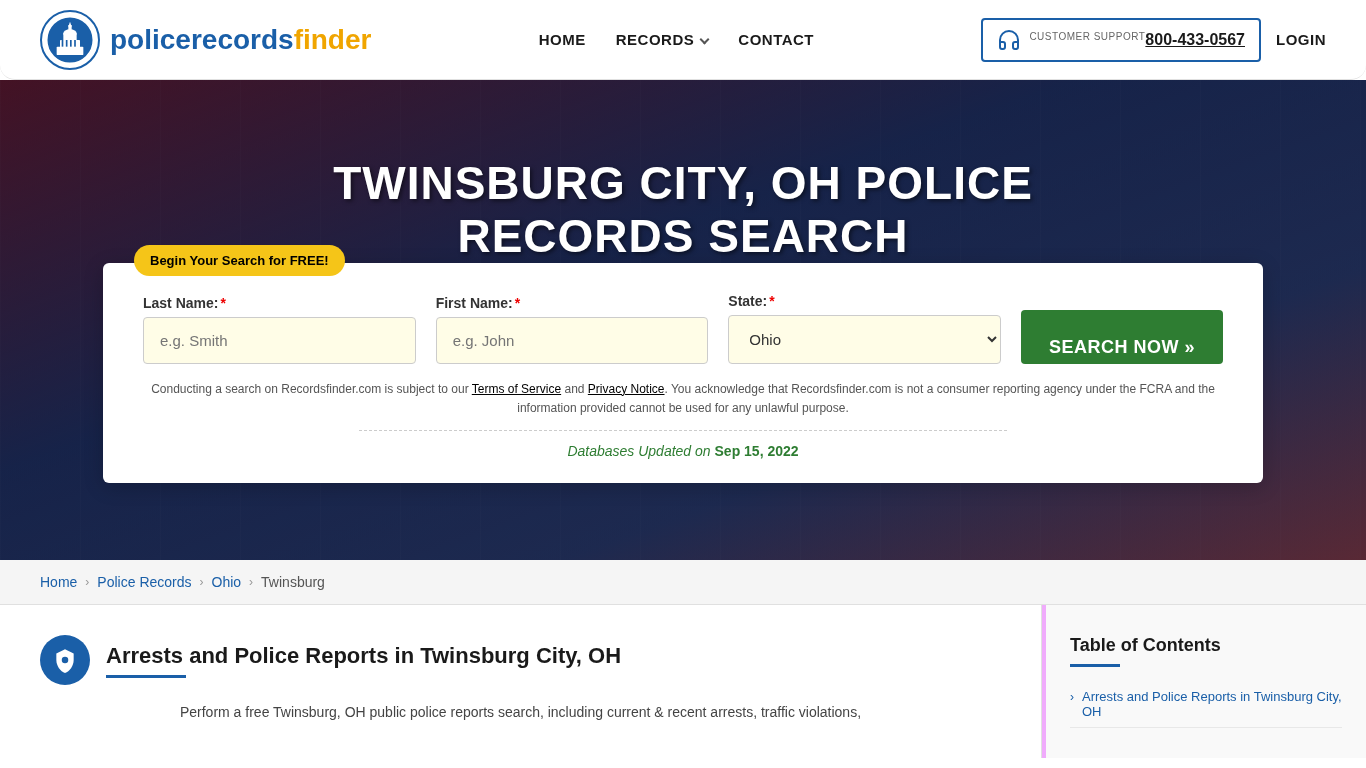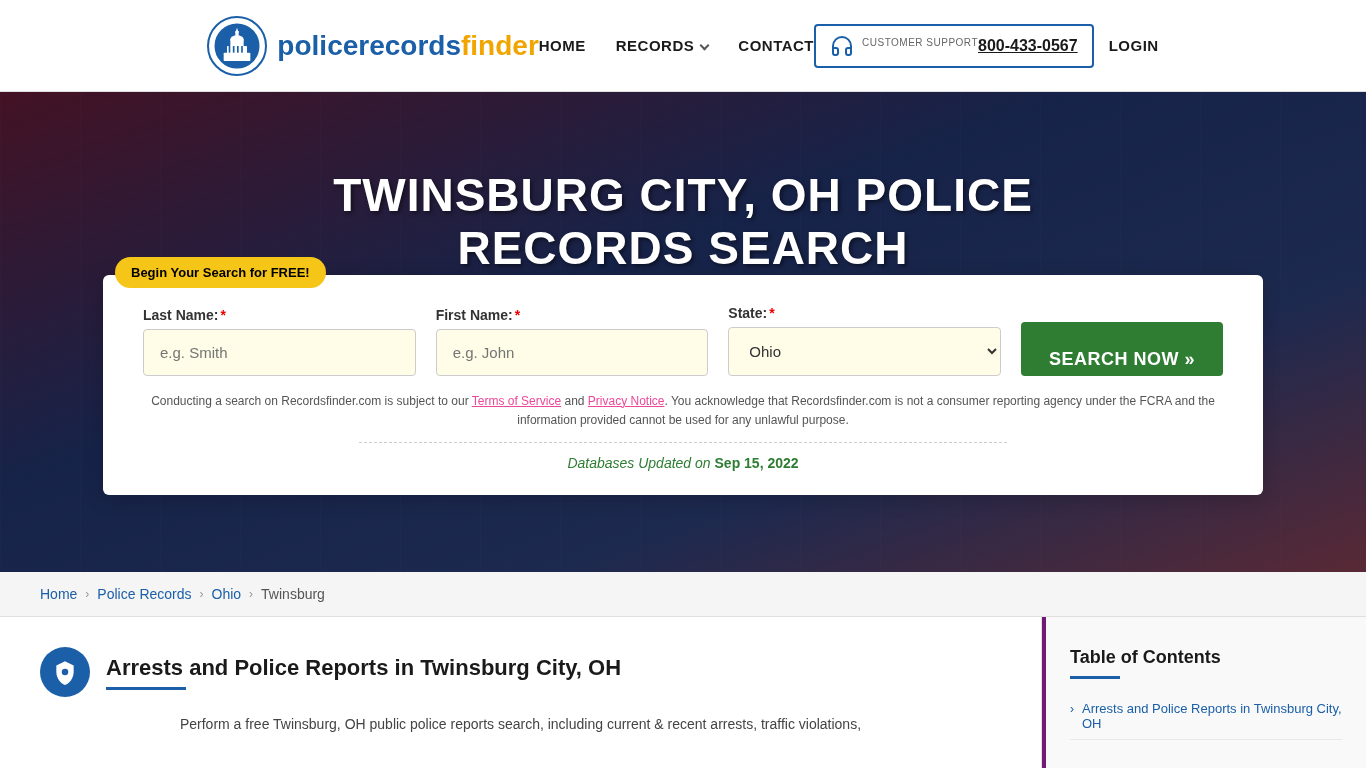--- a/index.html
+++ b/index.html
@@ -2,25 +2,26 @@
 <html><head>
   <meta charset="utf-8">
   <style>
     * { margin: 0; padding: 0; box-sizing: border-box; }
     body { font-family: Arial, sans-serif; font-size: 14px; color: #333; background: #fff; width: 1366px; }
 
     
     .header {
       display: flex;
       align-items: center;
-      justify-content: center;
+      justify-content: space-between;
       padding: 10px 40px;
       background: #fff;
       border-bottom: 1px solid #e0e0e0;
-      height: 92px;
+      height: 80px;
+      border-radius: 15px;
     }
     .logo-area {
       display: flex;
       align-items: center;
       gap: 10px;
       text-decoration: none;
     }
     .logo-circle {
       width: 60px;
       height: 60px;
@@ -153,21 +154,21 @@
       background: #fff;
       border-radius: 6px;
       padding: 30px 40px 24px;
       width: 1160px;
       max-width: 95%;
       box-shadow: 0 4px 20px rgba(0,0,0,0.2);
     }
     .free-badge {
       position: absolute;
       top: -18px;
-      left: 12px;
+      left: 31px;
       background: #f5c518;
       color: #000;
       font-weight: 700;
       font-size: 13px;
       padding: 8px 16px;
       border-radius: 20px;
       white-space: nowrap;
     }
     .search-fields {
       display: flex;
@@ -229,21 +230,21 @@
       align-self: flex-end;
     }
     .disclaimer {
       font-size: 12px;
       color: #555;
       text-align: center;
       line-height: 1.6;
       margin-bottom: 12px;
     }
     .disclaimer a {
-      color: #ec4899;
+      color: #000000;
     }
     .divider-dots {
       border: none;
       border-top: 1px dashed #ccc;
       margin: 12px auto;
       width: 60%;
     }
     .db-updated {
       text-align: center;
       font-size: 14px;
@@ -275,21 +276,21 @@
       font-size: 12px;
     }
     .breadcrumb .current {
       color: #555;
     }
 
     
     .main-content {
       display: flex;
       gap: 4px;
-      background: #701a75;
+      background: #f0abfc;
       padding: 0;
     }
     .content-left {
       flex: 1;
       background: #fff;
       padding: 30px 40px;
       border-right: 1px solid #e0e0e0;
     }
     .content-right {
       width: 320px;

